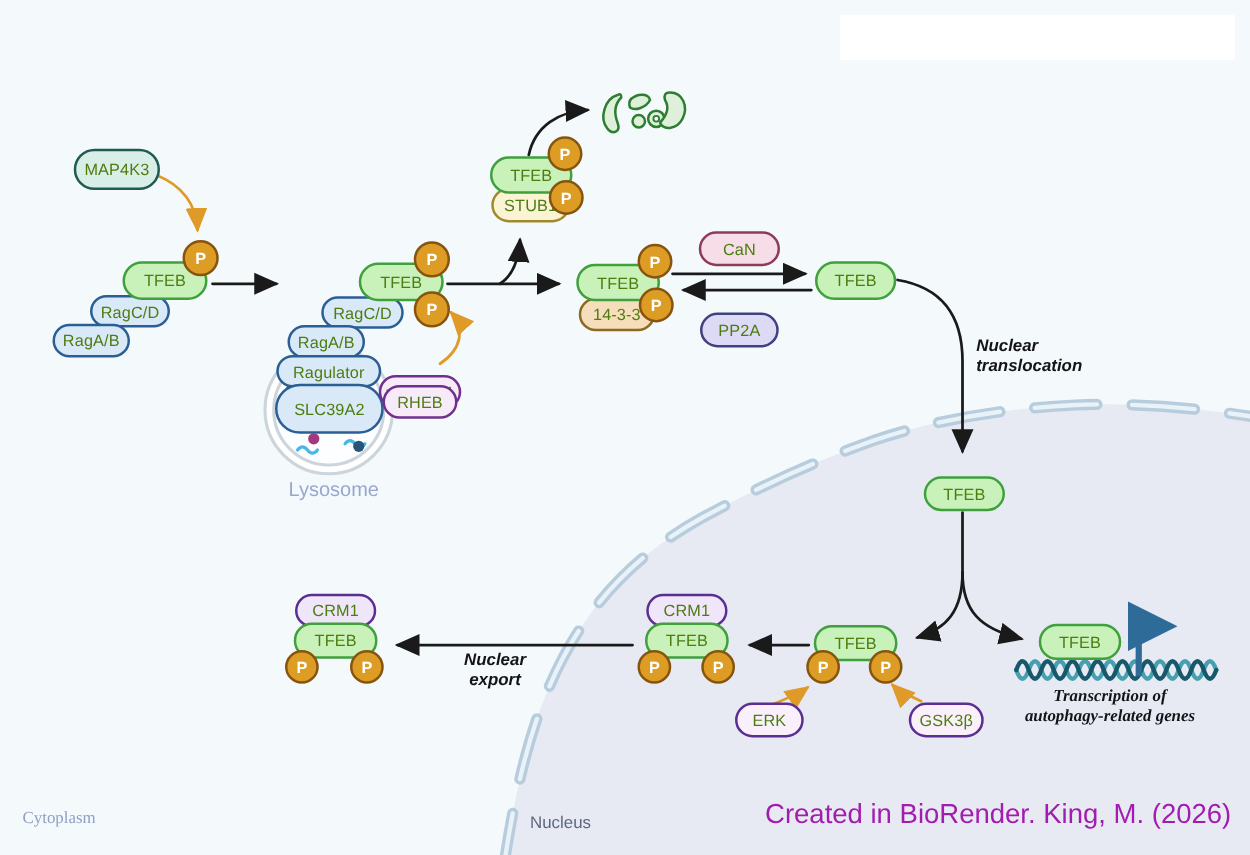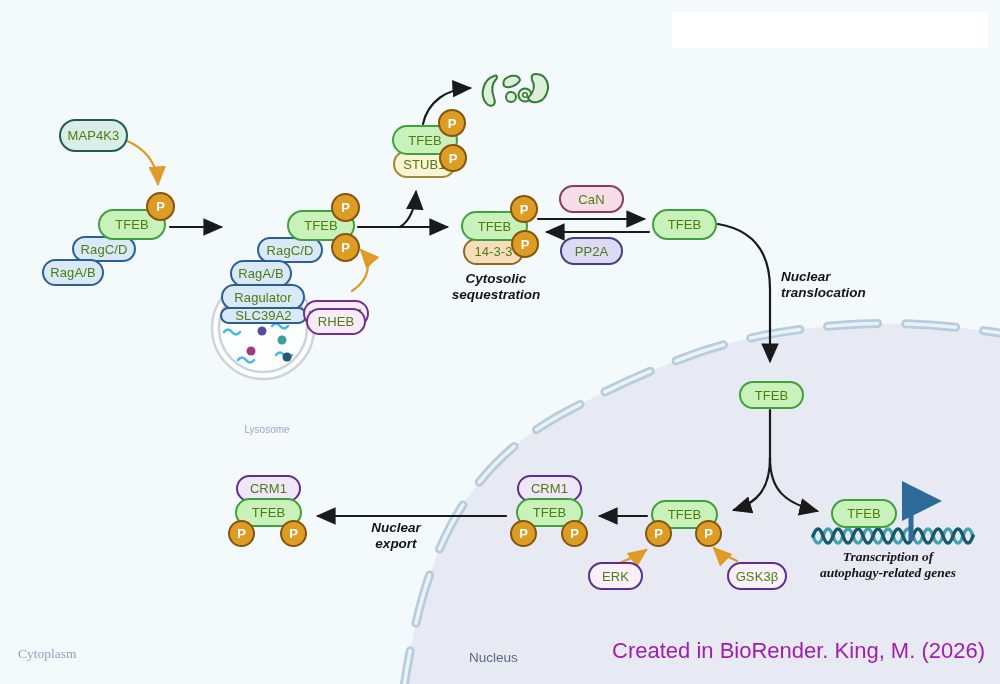--- a/index.html
+++ b/index.html
@@ -16,36 +16,36 @@
     font-size:13px; color:#4d7c0f; letter-spacing:.1px;
     z-index:2; background:#fff; white-space:nowrap;
   }
   .blue   {background:#d9e9f7;border-color:#2a5f95;z-index:1;margin-top:48px;}
   .green  {background:#c9f2ba;border-color:#3fa03c;z-index:2;}
   .mint   {background:#daeee8;border-color:#1f5b52;}
   .ppink  {background:#f7eaf9;border-color:#70308f;}
   .cream  {background:#faf3d4;border-color:#a08a2e;z-index:1;}
   .wheat  {background:#f6debc;border-color:#8d6a22;z-index:1;}
   .pink   {background:#f6dde8;border-color:#8e3a58;}
-  .lav    {background:#dcdaf4;border-color:#414180;}
+  .lav    {background:#dcdaf4;border-color:#414180;margin-top:13px;}
   .lilac  {background:#f0e6f9;border-color:#5b2e91;z-index:1;}
   .lilac2 {background:#f9f0fc;border-color:#5b2e91;}
   .pbadge{
     position:absolute; box-sizing:border-box; border-radius:50%;
     background:#dd9d25; border:2.5px solid #87540f; color:#fff;
     font-weight:bold; font-size:13px;
     display:flex; align-items:center; justify-content:center; z-index:4;
   }
   .note{
     position:absolute; font-style:italic; font-weight:bold;
     font-size:13.5px; color:#141418; line-height:1.18; white-space:pre-line;
     z-index:3;
   }
   .zone{position:absolute; font-size:13.5px; z-index:3;}
-  .lyso-label{position:absolute; font-size:10px; color:#9aa6d2; text-align:center; z-index:3;margin-top:40px;}
+  .lyso-label{position:absolute; font-size:16px; color:#9aa6d2; text-align:center; z-index:3;}
   .credit{
     position:absolute; font-weight:normal; font-size:22px; color:#a21caf;
     text-align:right; z-index:6; white-space:nowrap;
   }
   .whitebox{position:absolute; background:#ffffff; z-index:5;}
 </style>
 </head>
 <body>
 
 <div class="canvas">
@@ -131,39 +131,37 @@
   <div class="pill mint" style="left:59px;top:119px;width:69px;height:33px;">MAP4K3</div>
 
   <div class="pill blue" style="left:72px;top:188px;width:64px;height:26px;">RagC/D</div>
   <div class="pill blue" style="left:42px;top:211px;width:62px;height:27px;">RagA/B</div>
   <div class="pill green" style="left:98px;top:209px;width:68px;height:31px;">TFEB</div>
   <div class="pbadge" style="left:146px;top:192px;width:29px;height:29px;">P</div>
 
   <div class="pill blue" style="left:257px;top:189px;width:66px;height:26px;">RagC/D</div>
   <div class="pill blue" style="left:230px;top:212px;width:62px;height:27px;">RagA/B</div>
   <div class="pill blue" style="left:221px;top:236px;width:84px;height:26px;">Ragulator</div>
-  <div class="pill blue" style="left:220px;top:259px;width:87px;height:17px;">SLC39A2</div>
+  <div class="pill blue" style="left:220px;top:259px;width:87px;height:40px;">SLC39A2</div>
   <div class="pill green" style="left:287px;top:210px;width:68px;height:31px;">TFEB</div>
   <div class="pbadge" style="left:331px;top:193px;width:29px;height:29px;">P</div>
   <div class="pbadge" style="left:331px;top:233px;width:29px;height:29px;">P</div>
   <div class="pill ppink" style="left:303px;top:300px;width:66px;height:27px;">mTORC1</div>
   <div class="pill ppink" style="left:306px;top:308px;width:60px;height:27px;">RHEB</div>
   <div class="lyso-label" style="left:217px;top:384px;width:100px;">Lysosome</div>
 
   <div class="pill cream" style="left:393px;top:150px;width:63px;height:28px;">STUB1</div>
   <div class="pill green" style="left:392px;top:125px;width:66px;height:30px;">TFEB</div>
   <div class="pbadge" style="left:438px;top:109px;width:28px;height:28px;">P</div>
   <div class="pbadge" style="left:439px;top:144px;width:28px;height:28px;">P</div>
 
   <div class="pill wheat" style="left:463px;top:238px;width:61px;height:27px;">14-3-3</div>
   <div class="pill green" style="left:461px;top:211px;width:67px;height:30px;">TFEB</div>
   <div class="pbadge" style="left:510px;top:195px;width:28px;height:28px;">P</div>
   <div class="pbadge" style="left:511px;top:230px;width:28px;height:28px;">P</div>
-  <div class="note" style="left:436px;top:271px;width:120px;text-align:center;">Cytosolic
-sequestration</div>
 
   <div class="pill pink" style="left:559px;top:185px;width:65px;height:28px;">CaN</div>
   <div class="pill lav" style="left:560px;top:237px;width:63px;height:28px;">PP2A</div>
 
   <div class="pill green" style="left:652px;top:209px;width:65px;height:31px;">TFEB</div>
   <div class="note" style="left:781px;top:269px;width:110px;">Nuclear
 translocation</div>
 
   <div class="pill green" style="left:739px;top:381px;width:65px;height:28px;">TFEB</div>
 
@@ -183,18 +181,18 @@
   <div class="pbadge" style="left:561px;top:520px;width:27px;height:27px;">P</div>
   <div class="note" style="left:346px;top:520px;width:100px;text-align:center;">Nuclear
 export</div>
 
   <div class="pill lilac" style="left:236px;top:475px;width:65px;height:27px;">CRM1</div>
   <div class="pill green" style="left:235px;top:498px;width:67px;height:29px;">TFEB</div>
   <div class="pbadge" style="left:228px;top:520px;width:27px;height:27px;">P</div>
   <div class="pbadge" style="left:280px;top:520px;width:27px;height:27px;">P</div>
 
   <div class="zone" style="left:18px;top:646px;color:#8fa0c4;font-family:Liberation Serif, serif;">Cytoplasm</div>
-  <div class="zone" style="left:424px;top:650px;color:#5d6880;margin-left:45px;">Nucleus</div>
+  <div class="zone" style="left:424px;top:650px;color:#5d6880;">Nucleus</div>
 
   <div class="whitebox" style="left:672px;top:12px;width:316px;height:36px;"></div>
   <div class="credit" style="left:540px;top:638px;width:445px;">Created in BioRender. King, M. (2026)</div>
 
 </div>
 
 </body></html>

